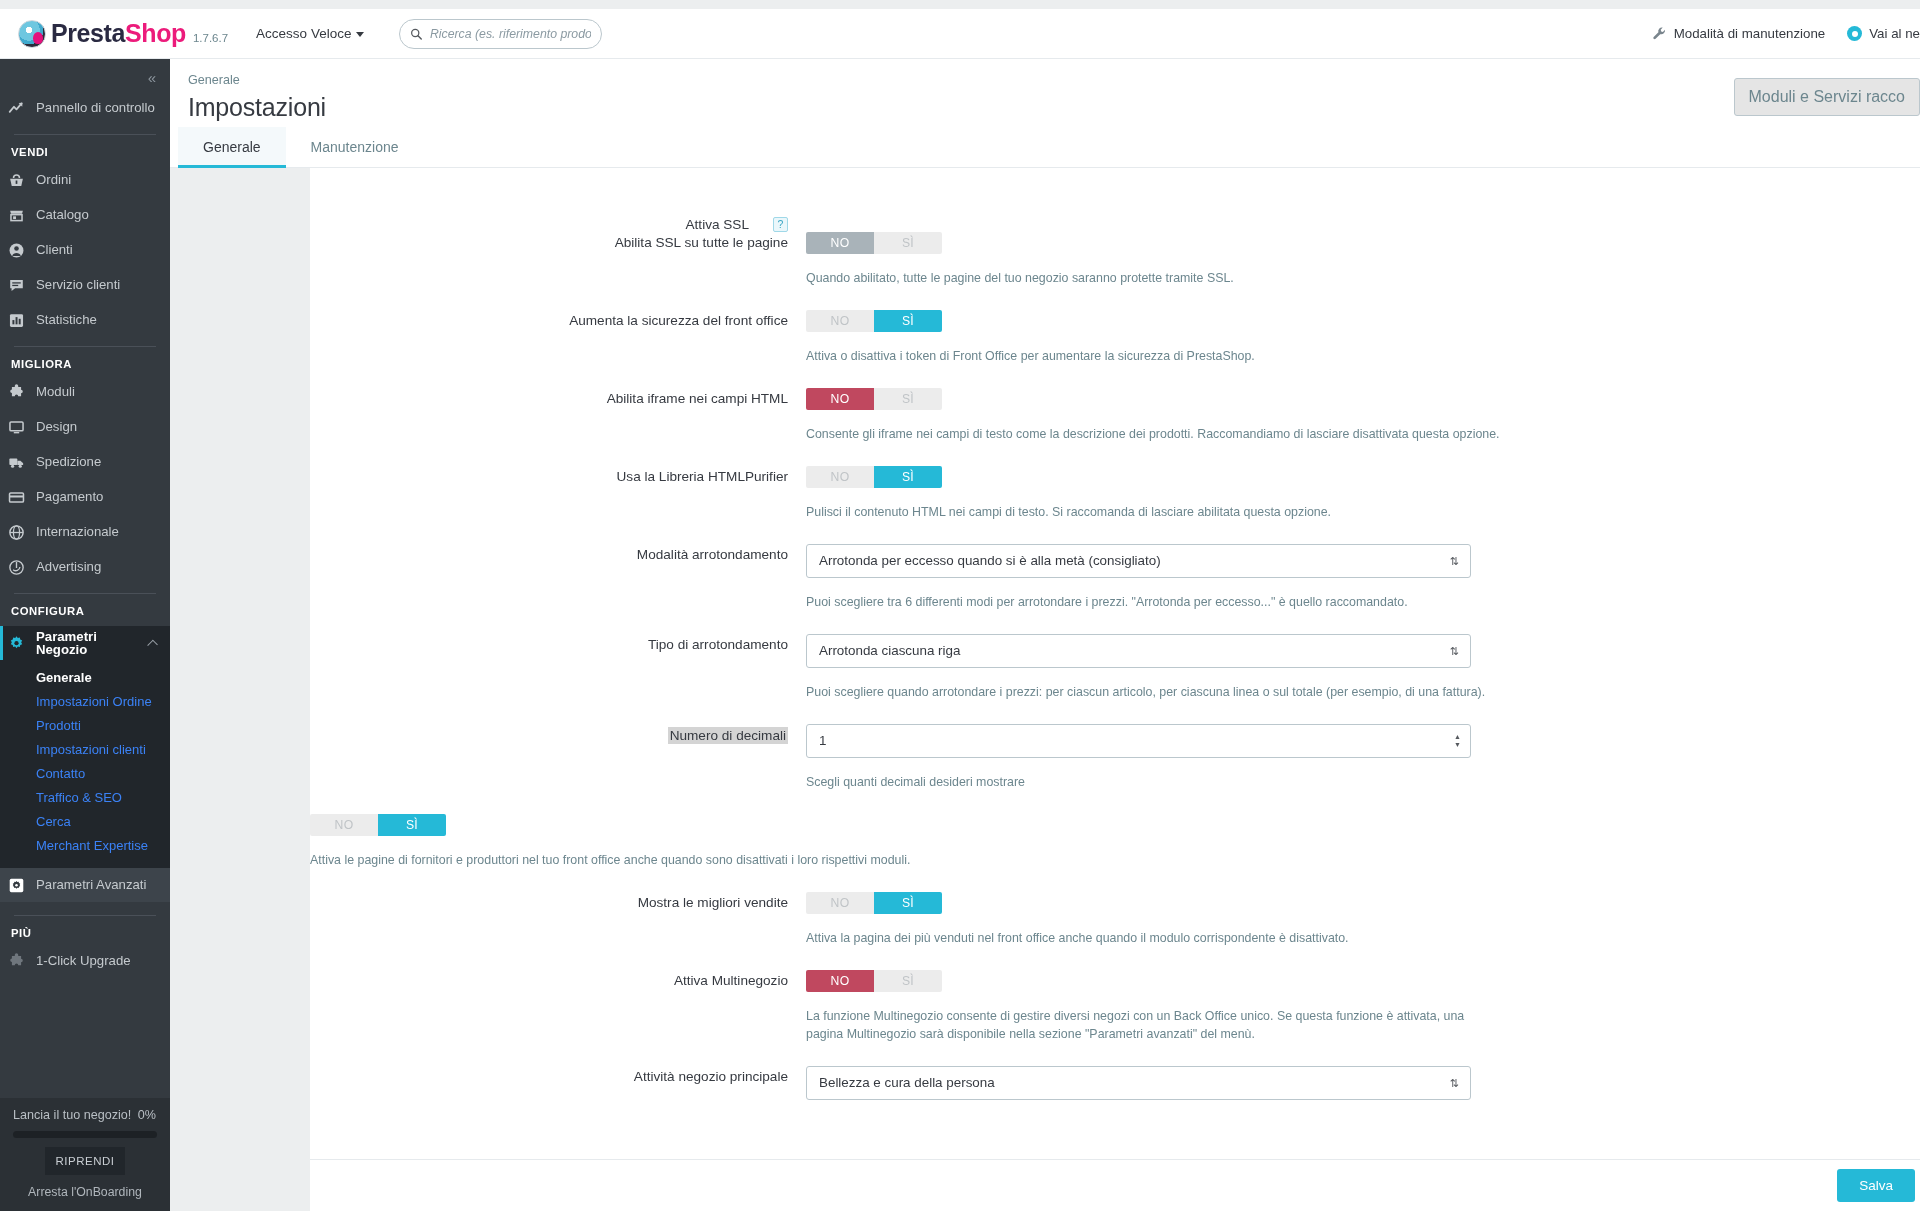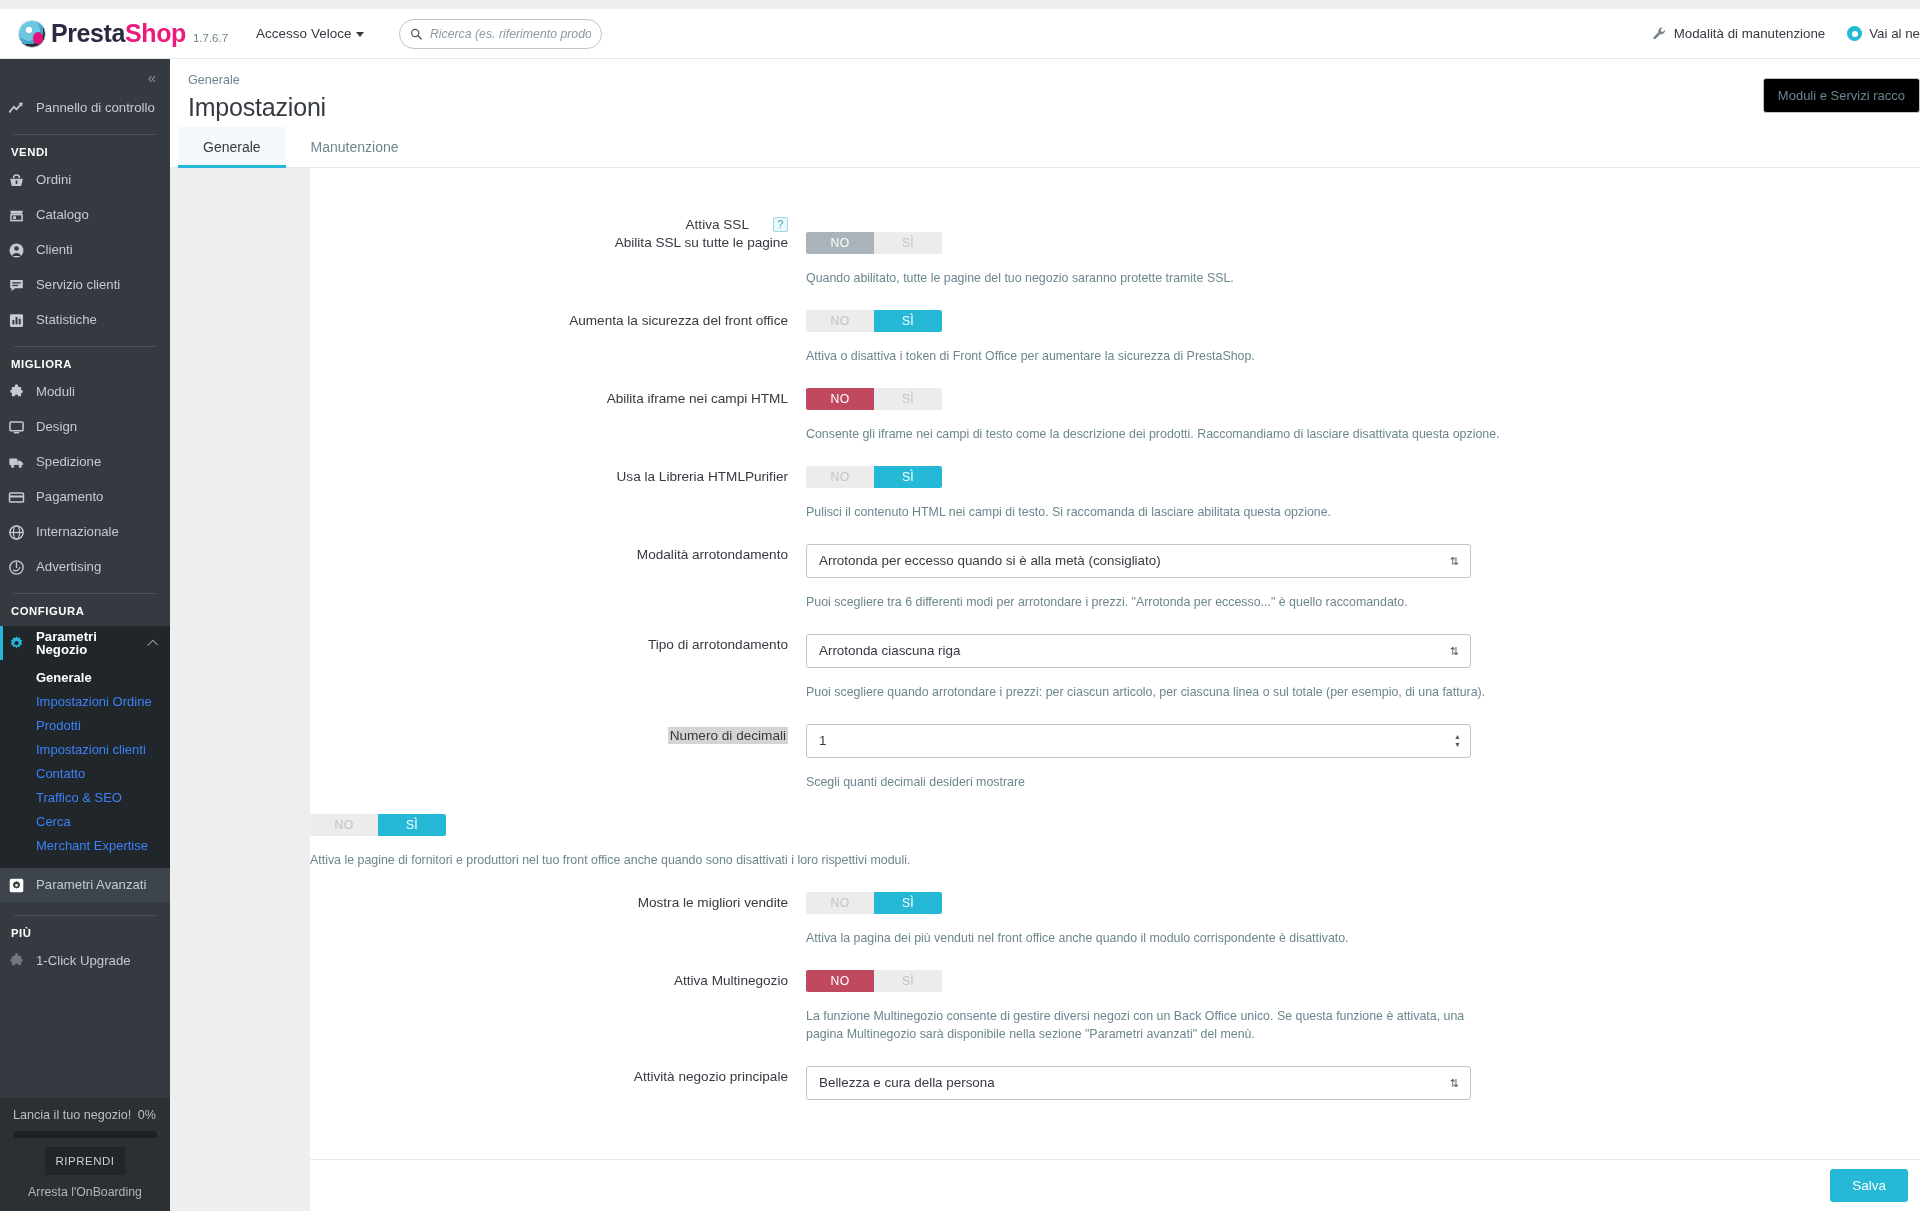--- a/index.html
+++ b/index.html
@@ -153,22 +153,22 @@
   .main {
     position: absolute; top: 59px; left: 170px;
     width: 1750px; height: 1152px; background: #ffffff;
   }
   .page-head { padding: 14px 0 0 18px; position: relative; height: 68px; }
   .breadcrumb { font-size: 12.6px; color: #6c868e; }
   .page-title { font-size: 25px; color: #363a41; font-weight: normal; margin-top: 6px; letter-spacing: -0.2px; }
 
   .modules-btn {
     position: absolute; top: 19px; right: 0px;
-    background: #000000; border: 1px solid #bbc7cd; border-radius: 3px;
-    color: #6c868e; font-size: 13px; padding: 9px 14px;
+    background: #e5e5e5; border: 1px solid #bbc7cd; border-radius: 3px;
+    color: #6c868e; font-size: 16px; padding: 9px 14px;
     white-space: nowrap; cursor: pointer;
   }
 
   .tabs {
     border-bottom: 1px solid #e6eaed; display: flex; padding-left: 8px;
     background: #ffffff; height: 41px; align-items: stretch;
   }
   .tab {
     padding: 0 25px; display: flex; align-items: center;
     font-size: 14px; color: #6c868e; cursor: pointer; position: relative;
@@ -241,21 +241,21 @@
   .spin {
     position: absolute; right: 10px; top: 50%; transform: translateY(-50%);
     display: flex; flex-direction: column; gap: 2px; pointer-events: none;
   }
   .spin i { font-style: normal; font-size: 7px; color: #55595e; line-height: 6px; }
 
   .footer-bar {
     position: absolute; left: 140px; right: 0; bottom: 0; height: 52px;
     background: #ffffff; border-top: 1px solid #e6eaed;
     display: flex; align-items: center; justify-content: flex-end;
-    padding-right: 12px;
+    padding-right: 5px;
   }
   .save-btn {
     background: #25b9d7; color: #ffffff; border: none; border-radius: 3px;
     font-size: 13.5px; padding: 9px 22px; cursor: pointer;
     font-family: "Liberation Sans", sans-serif; margin-right: 0px;
   }
 </style>
 </head>
 <body>
 

